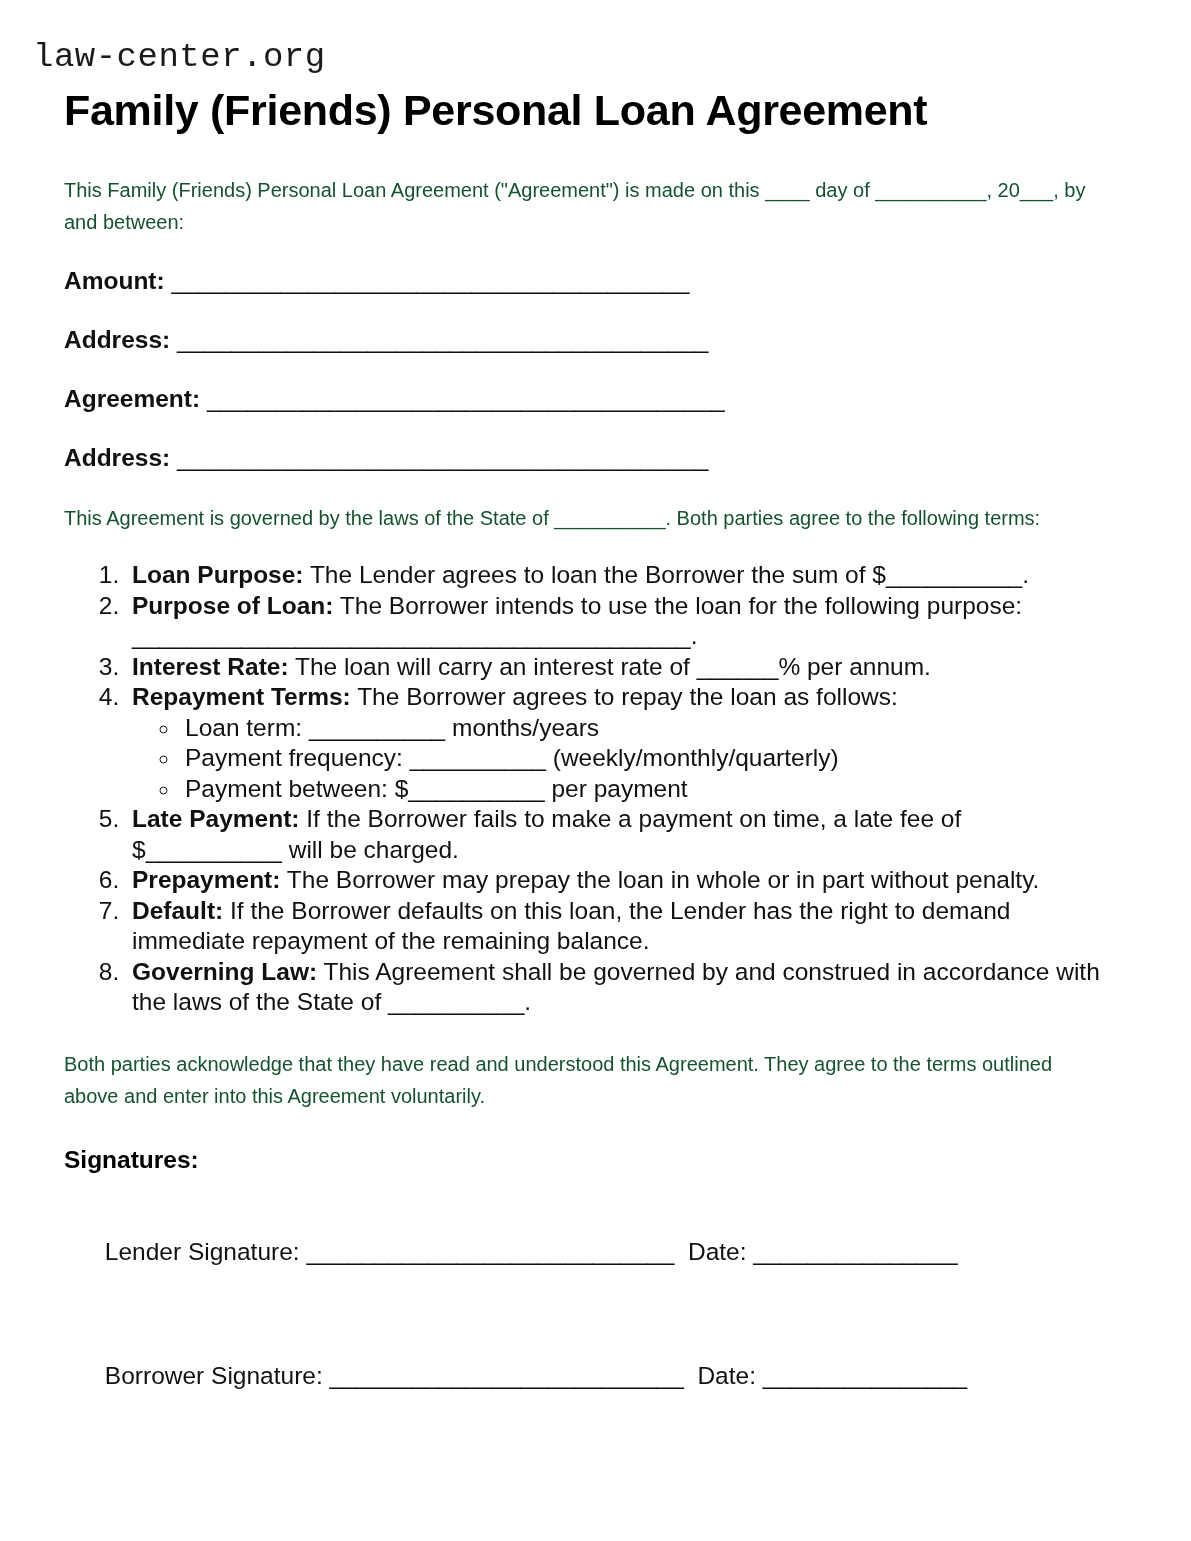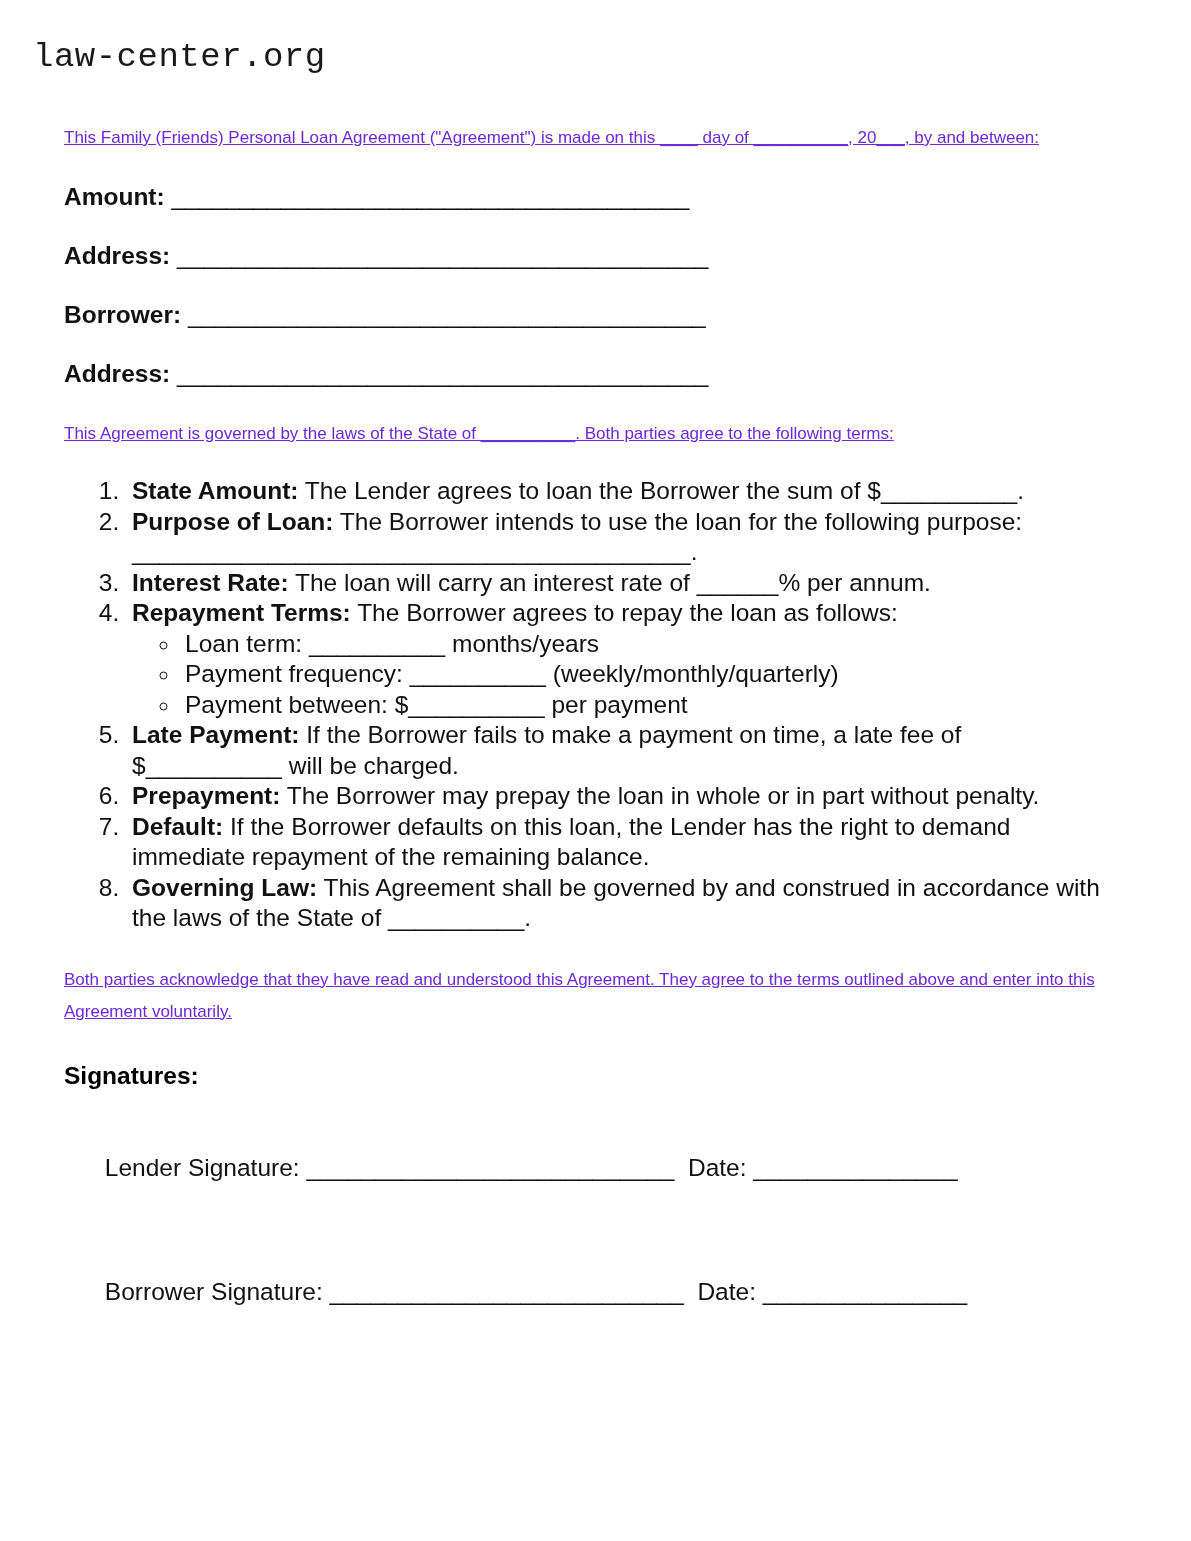--- a/index.html
+++ b/index.html
@@ -42,25 +42,24 @@
   h1.doc-title {
     margin: 0 0 0 0;
     font-size: 43px;
     line-height: 52px;
     font-weight: 700;
     letter-spacing: -0.3px;
     color: #000;
   }
   p.para {
     margin: 28px 0 0 0;
-    font-size: 17px;
+    font-size: 20px;
     line-height: 32px;
     font-weight: 400;
-    color: #6d28d9;
-    text-decoration: underline;
+    color: #14532d;
   }
   p.first-para {
     margin-top: 38px;
   }
   .field-row {
     margin-top: 27px;
     font-size: 24.5px;
     line-height: 32px;
     color: #111;
   }
@@ -115,44 +114,45 @@
 </style>
 </head>
 <body>
 
 <div class="page">
 
   <div class="site-url">law-center.org</div>
 
   <div class="content">
 
+    <h1 class="doc-title">Family (Friends) Personal Loan Agreement</h1>
 
     <p class="para first-para">This Family (Friends) Personal Loan Agreement ("Agreement") is made on this ____ day of __________, 20___, by and between:</p>
 
     <div class="field-row">
       <span class="field-label">Amount:</span><span class="blank"> ______________________________________</span>
     </div>
 
     <div class="field-row">
       <span class="field-label">Address:</span><span class="blank"> _______________________________________</span>
     </div>
 
     <div class="field-row">
-      <span class="field-label">Borrower:</span><span class="blank"> ______________________________________</span>
+      <span class="field-label">Agreement:</span><span class="blank"> ______________________________________</span>
     </div>
 
     <div class="field-row">
       <span class="field-label">Address:</span><span class="blank"> _______________________________________</span>
     </div>
 
     <p class="para">This Agreement is governed by the laws of the State of __________. Both parties agree to the following terms:</p>
 
     <ol class="terms">
       <li>
-        <span class="term-label">State Amount:</span><span> The Lender agrees to loan the Borrower the sum of $__________.</span>
+        <span class="term-label">Loan Purpose:</span><span> The Lender agrees to loan the Borrower the sum of $__________.</span>
       </li>
       <li>
         <span class="term-label">Purpose of Loan:</span><span> The Borrower intends to use the loan for the following purpose: _________________________________________.</span>
       </li>
       <li>
         <span class="term-label">Interest Rate:</span><span> The loan will carry an interest rate of ______% per annum.</span>
       </li>
       <li>
         <span class="term-label">Repayment Terms:</span><span> The Borrower agrees to repay the loan as follows:</span>
         <ul class="subterms">

